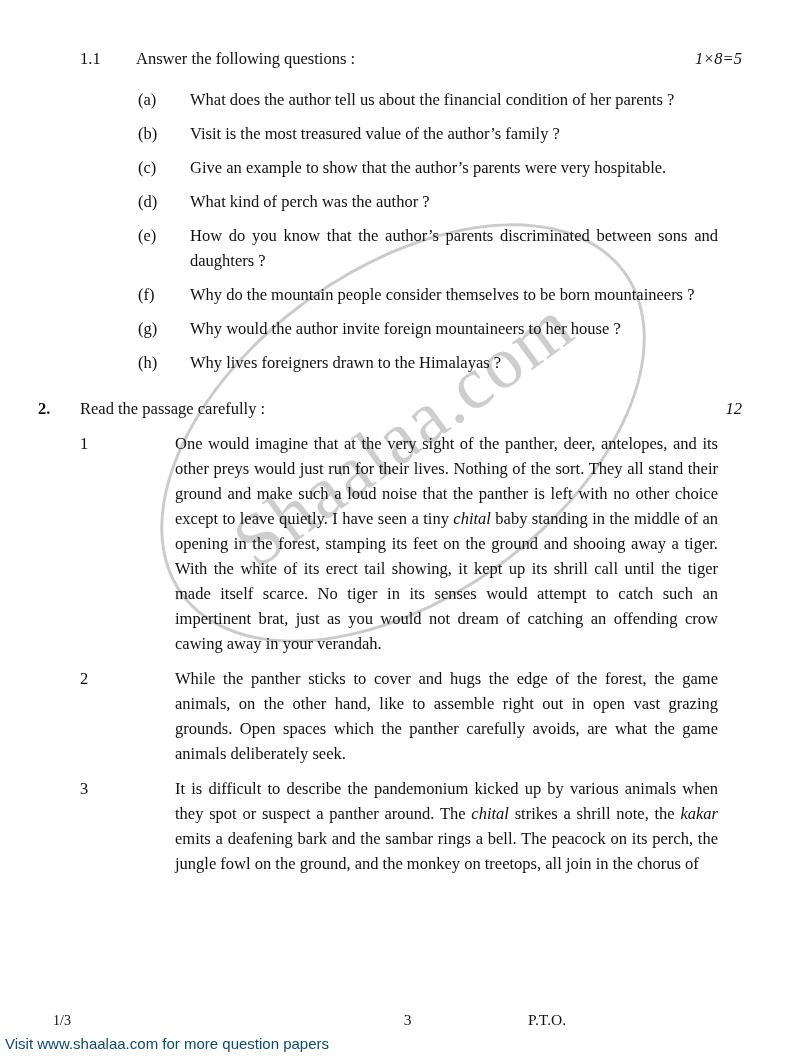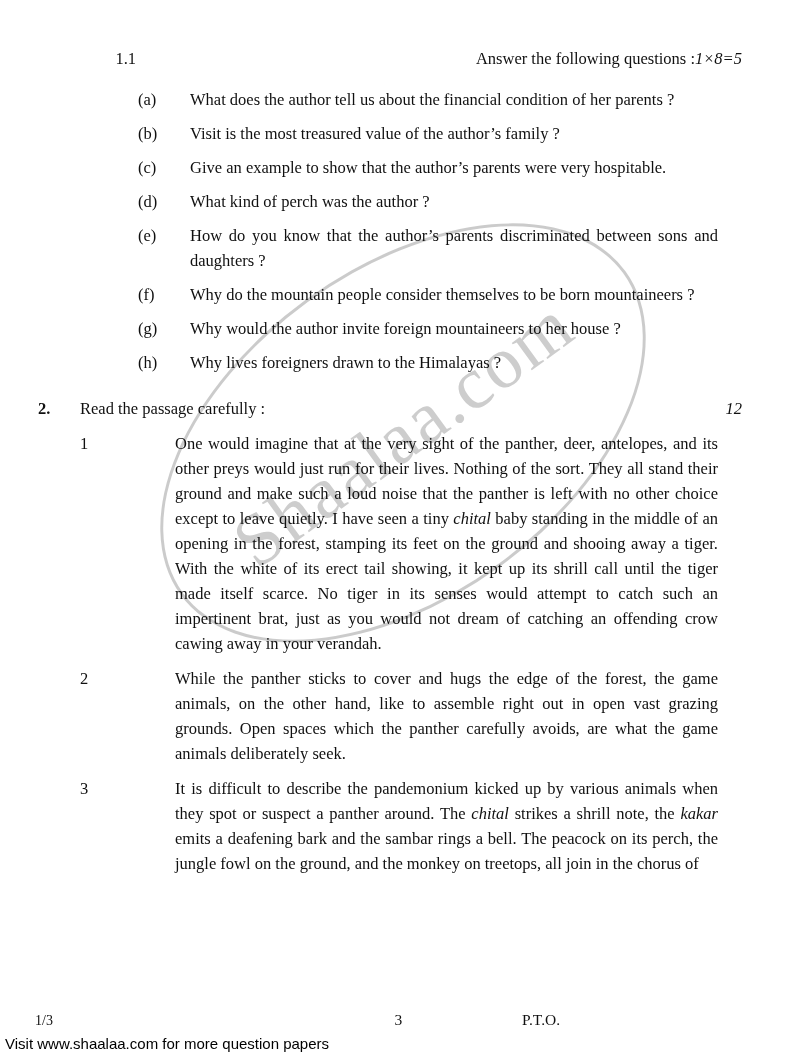--- a/index.html
+++ b/index.html
@@ -31,21 +31,20 @@
     font-size:74px;
     color:rgba(130,130,130,0.40);
     letter-spacing:2px;
     white-space:nowrap;
   }
 
   
   .q11-header {
     display:flex;
     margin:46px 58px 16px 80px;
-    text-align:right;
   }
   .q11-num { width:56px; flex:0 0 56px; }
   .q11-prompt { flex:1; }
   .q-marks { margin-left:auto; font-style:italic; white-space:nowrap; }
 
   
   .sub {
     display:flex;
     margin:9px 82px 0 138px;
   }
@@ -69,30 +68,30 @@
   .para-text { flex:1; text-align:justify;margin-left:40px; }
   .italic { font-style:italic; }
 
   
   .footer-row {
     position:absolute; z-index:2;
     left:35px; right:38px; bottom:27px;
     display:flex; align-items:baseline;
     font-size:15.5px;
   }
-  .footer-left { width:33%; text-align:left; font-size:14px; }
+  .footer-left { width:33%; text-align:left; font-size:14px;margin-left:18px; }
   .footer-center { width:34%; text-align:center; }
   .footer-right { width:33%; text-align:left; }
 
   .bottom-text {
     position:absolute; z-index:2;
     left:5px; bottom:4px;
     font-family:"Liberation Sans", sans-serif;
     font-size:15px;
-    color:#000000;
+    color:#0c4a6e;
   }
 </style>
 </head>
 <body>
 
 <div class="page">
 
   <div class="watermark">
     <span>Shaalaa.com</span>
   </div>

